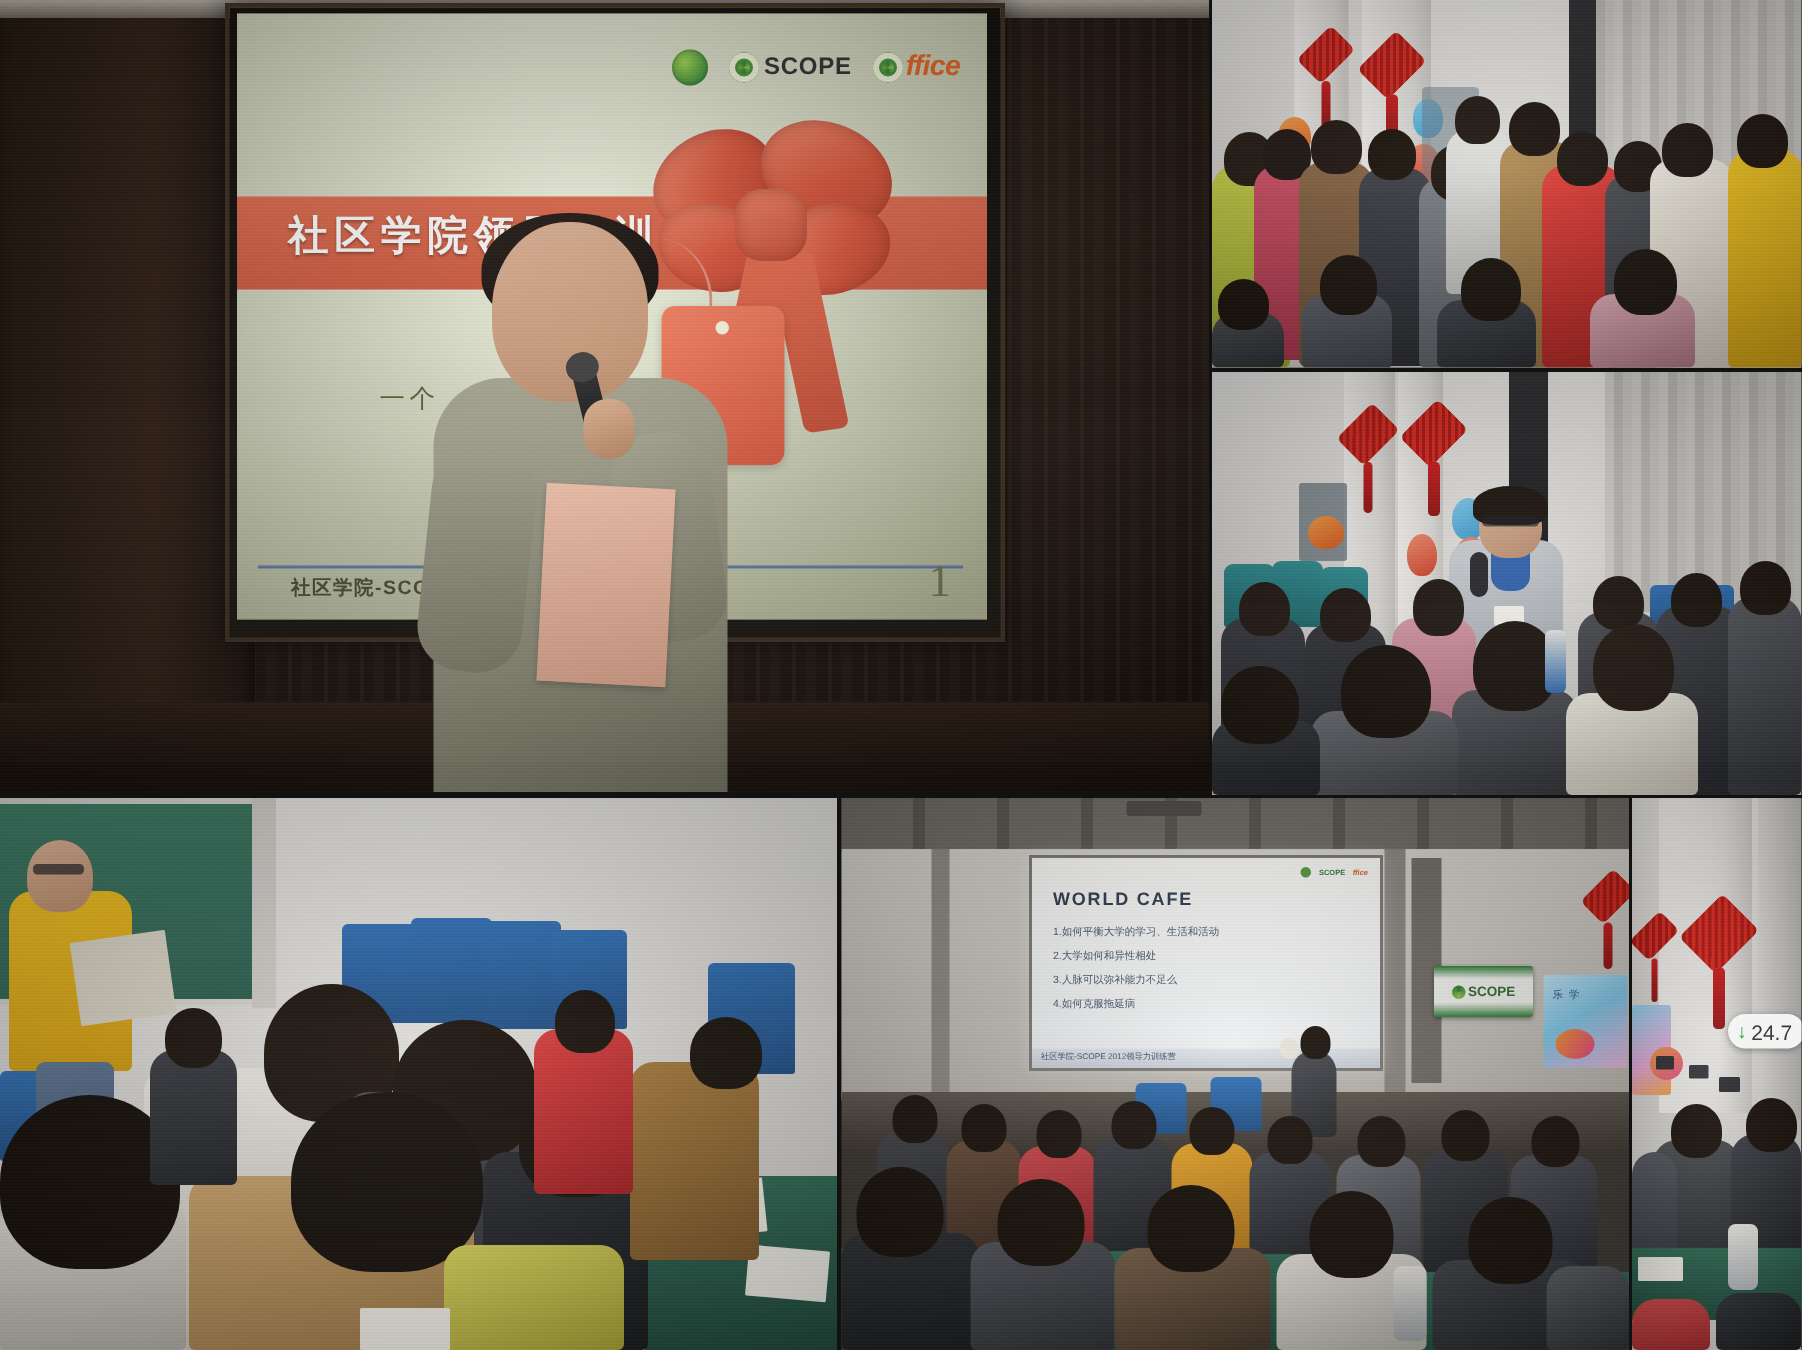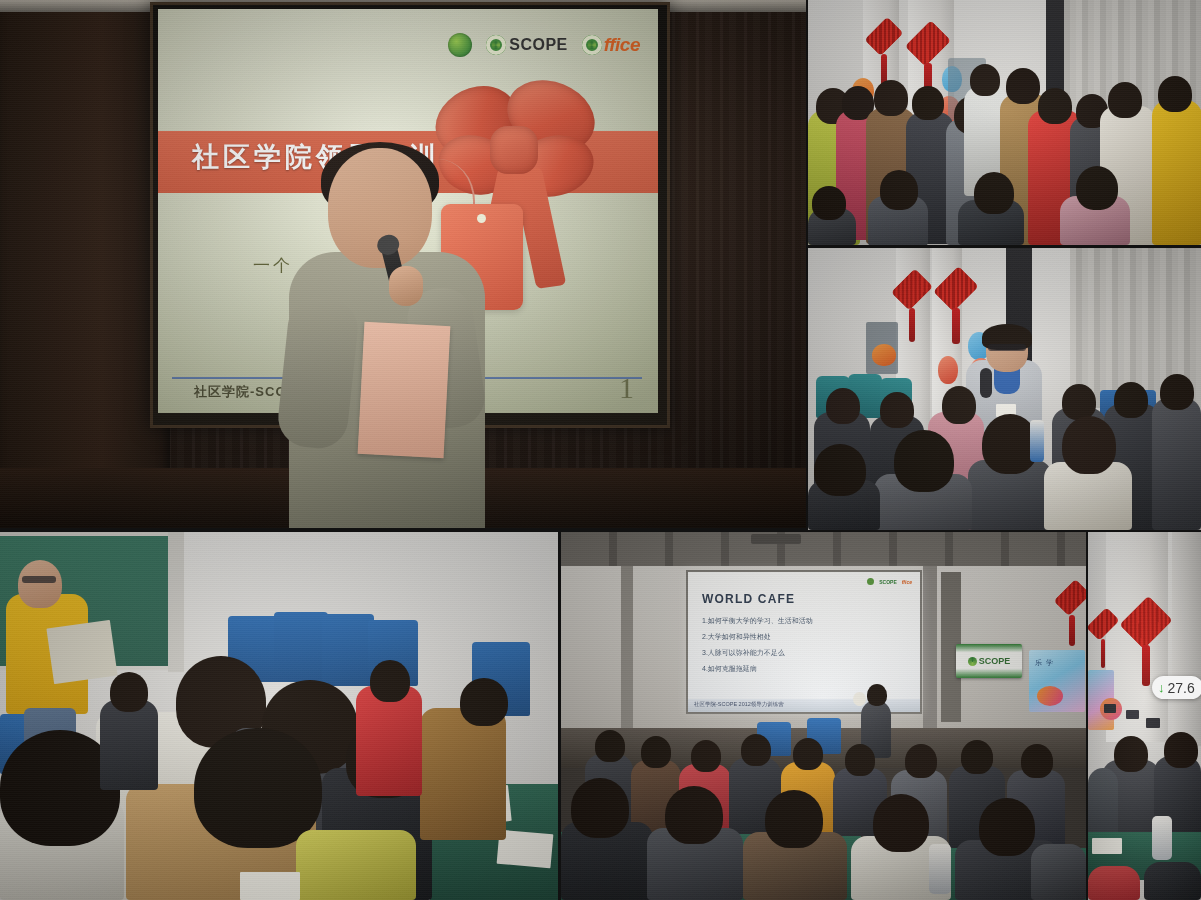--- a/index.html
+++ b/index.html
@@ -541,16 +541,16 @@
     <div class="paper" style="left:4px;top:306px;width:30px;height:16px;"></div>
     <div style="position:absolute;left:64px;top:284px;width:20px;height:44px;border-radius:5px;background:linear-gradient(180deg,#efedE8,#b4b8bc);"></div>
     <div class="torso" style="left:0px;top:334px;width:52px;height:34px;background:linear-gradient(160deg,#d44a4a,#9c2227);"></div>
     <div class="torso" style="left:56px;top:330px;width:57px;height:38px;background:linear-gradient(160deg,#2d2f34,#17191c);"></div>
     <div class="shade"></div>
     <div class="noise"></div>
   </div>
 
   <div id="speed-badge">
     <span id="speed-arrow">↓</span>
-    <span id="speed-text">27.6</span>
+    <span id="speed-text">24.7</span>
   </div>
 
 </div>
 
 </body></html>

